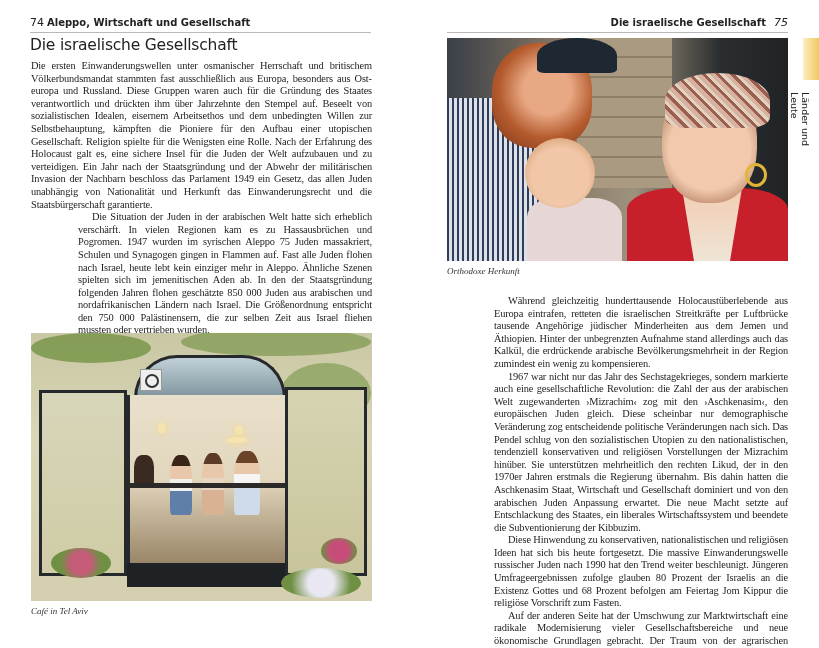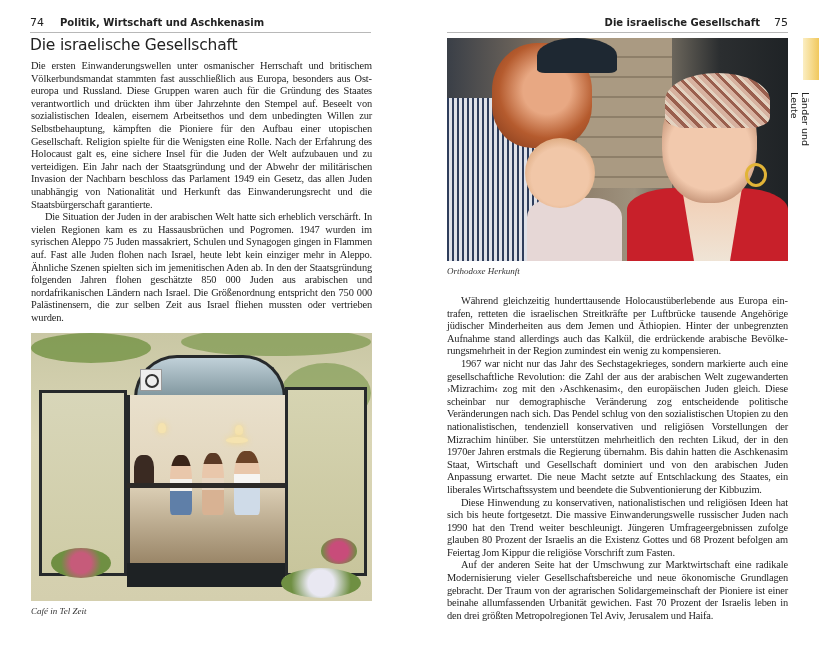--- a/index.html
+++ b/index.html
@@ -4,26 +4,26 @@
 <style>
   html,body{margin:0;padding:0;}
   body{width:819px;height:648px;background:#ffffff;position:relative;overflow:hidden;font-family:"Liberation Serif",serif;color:#1e1e1e;}
   .page{position:absolute;top:0;height:648px;}
   .left{left:0;width:410px;}
   .right{left:410px;width:409px;}
   .running-head{position:absolute;top:16px;height:16px;font-family:"DejaVu Sans",sans-serif;font-size:10px;font-weight:bold;color:#222;border-bottom:1px solid #b8b8b8;line-height:14px;}
   .left .running-head{left:30px;width:341px;}
   .right .running-head{left:37px;width:341px;text-align:right;}
   .pnum{font-weight:normal;font-size:11px;}
-  .left .pnum{margin-right:16px;}
-  .right .pnum{margin-left:14px;}
+  .left .pnum{margin-right:3px;}
+  .right .pnum{margin-left:8px;font-style:italic;}
   h1{position:absolute;left:30px;top:36px;margin:0;font-family:"DejaVu Sans",sans-serif;font-weight:normal;font-size:15.5px;color:#222;letter-spacing:-0.2px;}
   .body-text{position:absolute;font-size:10.4px;line-height:12.6px;text-align:justify;hyphens:manual;letter-spacing:-0.15px;}
   .body-text p{margin:0;}
-  .body-text p.indent{text-indent:14px;}
+  .body-text p.indent{text-indent:14px;margin-left:47px;}
   .left .body-text{left:31px;top:60px;width:341px;font-family:Liberation Serif, serif;}
   .right .body-text{left:37px;top:295px;width:341px;}
   .photo{position:absolute;overflow:hidden;}
   .caption{position:absolute;font-style:italic;font-size:9px;color:#333;}
   
   .cafe{left:31px;top:333px;width:341px;height:268px;background:linear-gradient(180deg,#c9c7a4 0%,#dad6b6 40%,#d4cfae 100%);}
   .cafe .vine{position:absolute;border-radius:50%;background:#6e8f3e;opacity:.75;}
   .cafe .door-l{position:absolute;left:8px;top:57px;width:82px;height:180px;border:3px solid #26292b;background:linear-gradient(180deg,#d8d6b9,#cfcca6);}
   .cafe .door-r{position:absolute;left:254px;top:54px;width:76px;height:183px;border:3px solid #26292b;background:linear-gradient(180deg,#d6d4b2,#c8c59c);}
   .cafe .arch{position:absolute;left:103px;top:22px;width:146px;height:40px;border:3px solid #26292b;border-bottom:none;border-radius:70px 70px 0 0;background:linear-gradient(180deg,#c0d0d8,#7e949c);}
@@ -50,21 +50,21 @@
   .family .neck{position:absolute;left:235px;top:150px;width:60px;height:73px;background:linear-gradient(180deg,#f2cdb2,#efe4d6);clip-path:polygon(0 0,100% 0,80% 100%,20% 100%);}
   
   .thumb-tab{position:absolute;left:803px;top:38px;width:16px;height:42px;background:linear-gradient(90deg,#fbeec3,#f1c85c);}
   .side-label{position:absolute;left:797px;top:92px;width:14px;height:80px;writing-mode:vertical-rl;font-family:"DejaVu Sans",sans-serif;font-size:9.5px;color:#222;}
 </style>
 </head>
 <body>
 
 <div class="page left">
   <div class="running-head">
-    <span class="pnum">74</span><span>Politik, Wirtschaft und Aschkenasim</span>
+    <span class="pnum">74</span><span>Aleppo, Wirtschaft und Gesellschaft</span>
   </div>
   <h1>Die israelische Gesellschaft</h1>
   <div class="body-text">
     <p>Die ersten Einwanderungswellen unter osmanischer Herrschaft und britischem Völkerbundsmandat stammten fast ausschließlich aus Europa, besonders aus Ost­europa und Russland. Diese Gruppen waren auch für die Gründung des Staates verantwortlich und drückten ihm über Jahrzehnte den Stempel auf. Beseelt von sozialistischen Idealen, eisernem Arbeitsethos und dem unbedingten Willen zur Selbstbehauptung, kämpften die Pioniere für den Aufbau einer utopischen Gesellschaft. Religion spielte für die Wenigsten eine Rolle. Nach der Erfahrung des Holocaust galt es, eine sichere Insel für die Juden der Welt aufzubauen und zu verteidigen. Ein Jahr nach der Staatsgründung und der Abwehr der militäri­schen Invasion der Nachbarn beschloss das Parlament 1949 ein Gesetz, das allen Juden unabhängig von Nationalität und Herkunft das Einwanderungsrecht und die Staatsbürgerschaft garantierte.</p>
     <p class="indent">Die Situation der Juden in der arabischen Welt hatte sich erheblich verschärft. In vielen Regionen kam es zu Hassausbrüchen und Pogromen. 1947 wurden im syrischen Aleppo 75 Juden massakriert, Schulen und Synagogen gingen in Flammen auf. Fast alle Juden flohen nach Israel, heute lebt kein einziger mehr in Aleppo. Ähnliche Szenen spielten sich im jemenitischen Aden ab. In den der Staatsgründung folgenden Jahren flohen geschätzte 850 000 Juden aus arabischen und nordafrikanischen Ländern nach Israel. Die Größenordnung entspricht den 750 000 Palästinensern, die zur selben Zeit aus Israel fliehen mussten oder ver­trieben wurden.</p>
   </div>
 
   <div class="photo cafe" title="Café window with women toasting at a bar">
     <div class="vine" style="left:0;top:0;width:120px;height:30px;"></div>
     <div class="vine" style="left:150px;top:-5px;width:190px;height:28px;opacity:.6"></div>
@@ -81,21 +81,21 @@
       <div class="person" style="left:40px;top:60px;width:22px;height:60px;background:linear-gradient(180deg,#3a2418 0 18%,#e9c7ab 18% 40%,#f4f1ec 40% 60%,#5f7fa8 60%);"></div>
       <div class="person" style="left:72px;top:58px;width:22px;height:62px;background:linear-gradient(180deg,#5b3a26 0 18%,#e9c7ab 18% 40%,#e7d6c2 40% 60%,#d8b293 60%);"></div>
       <div class="person" style="left:104px;top:56px;width:26px;height:64px;background:linear-gradient(180deg,#6b4328 0 18%,#e9c7ab 18% 36%,#f6f5f3 36% 58%,#cfdbe8 58%);"></div>
     </div>
     <div class="counter"></div>
     <div class="floor"></div>
     <div class="flowers" style="left:20px;top:215px;width:60px;height:30px;background:radial-gradient(circle,#c65b7a 0 30%,#6f8f42 60%);"></div>
     <div class="flowers" style="left:250px;top:235px;width:80px;height:30px;background:radial-gradient(circle,#e9e8f2 0 30%,#6f8f42 70%);"></div>
     <div class="flowers" style="left:290px;top:205px;width:36px;height:26px;background:radial-gradient(circle,#c84c7a 0 40%,#6f8f42 80%);"></div>
   </div>
-  <div class="caption" style="left:31px;top:606px;">Café in Tel Zeit</div>
+  <div class="caption" style="left:31px;top:606px;">Café in Tel Aviv</div>
 </div>
 
 <div class="page right">
   <div class="running-head">
     <span>Die israelische Gesellschaft</span><span class="pnum">75</span>
   </div>
 
   <div class="photo family" title="Orthodox family: father, baby and mother smiling">
     <div class="stone"></div>
     <div class="man-shirt"></div>

